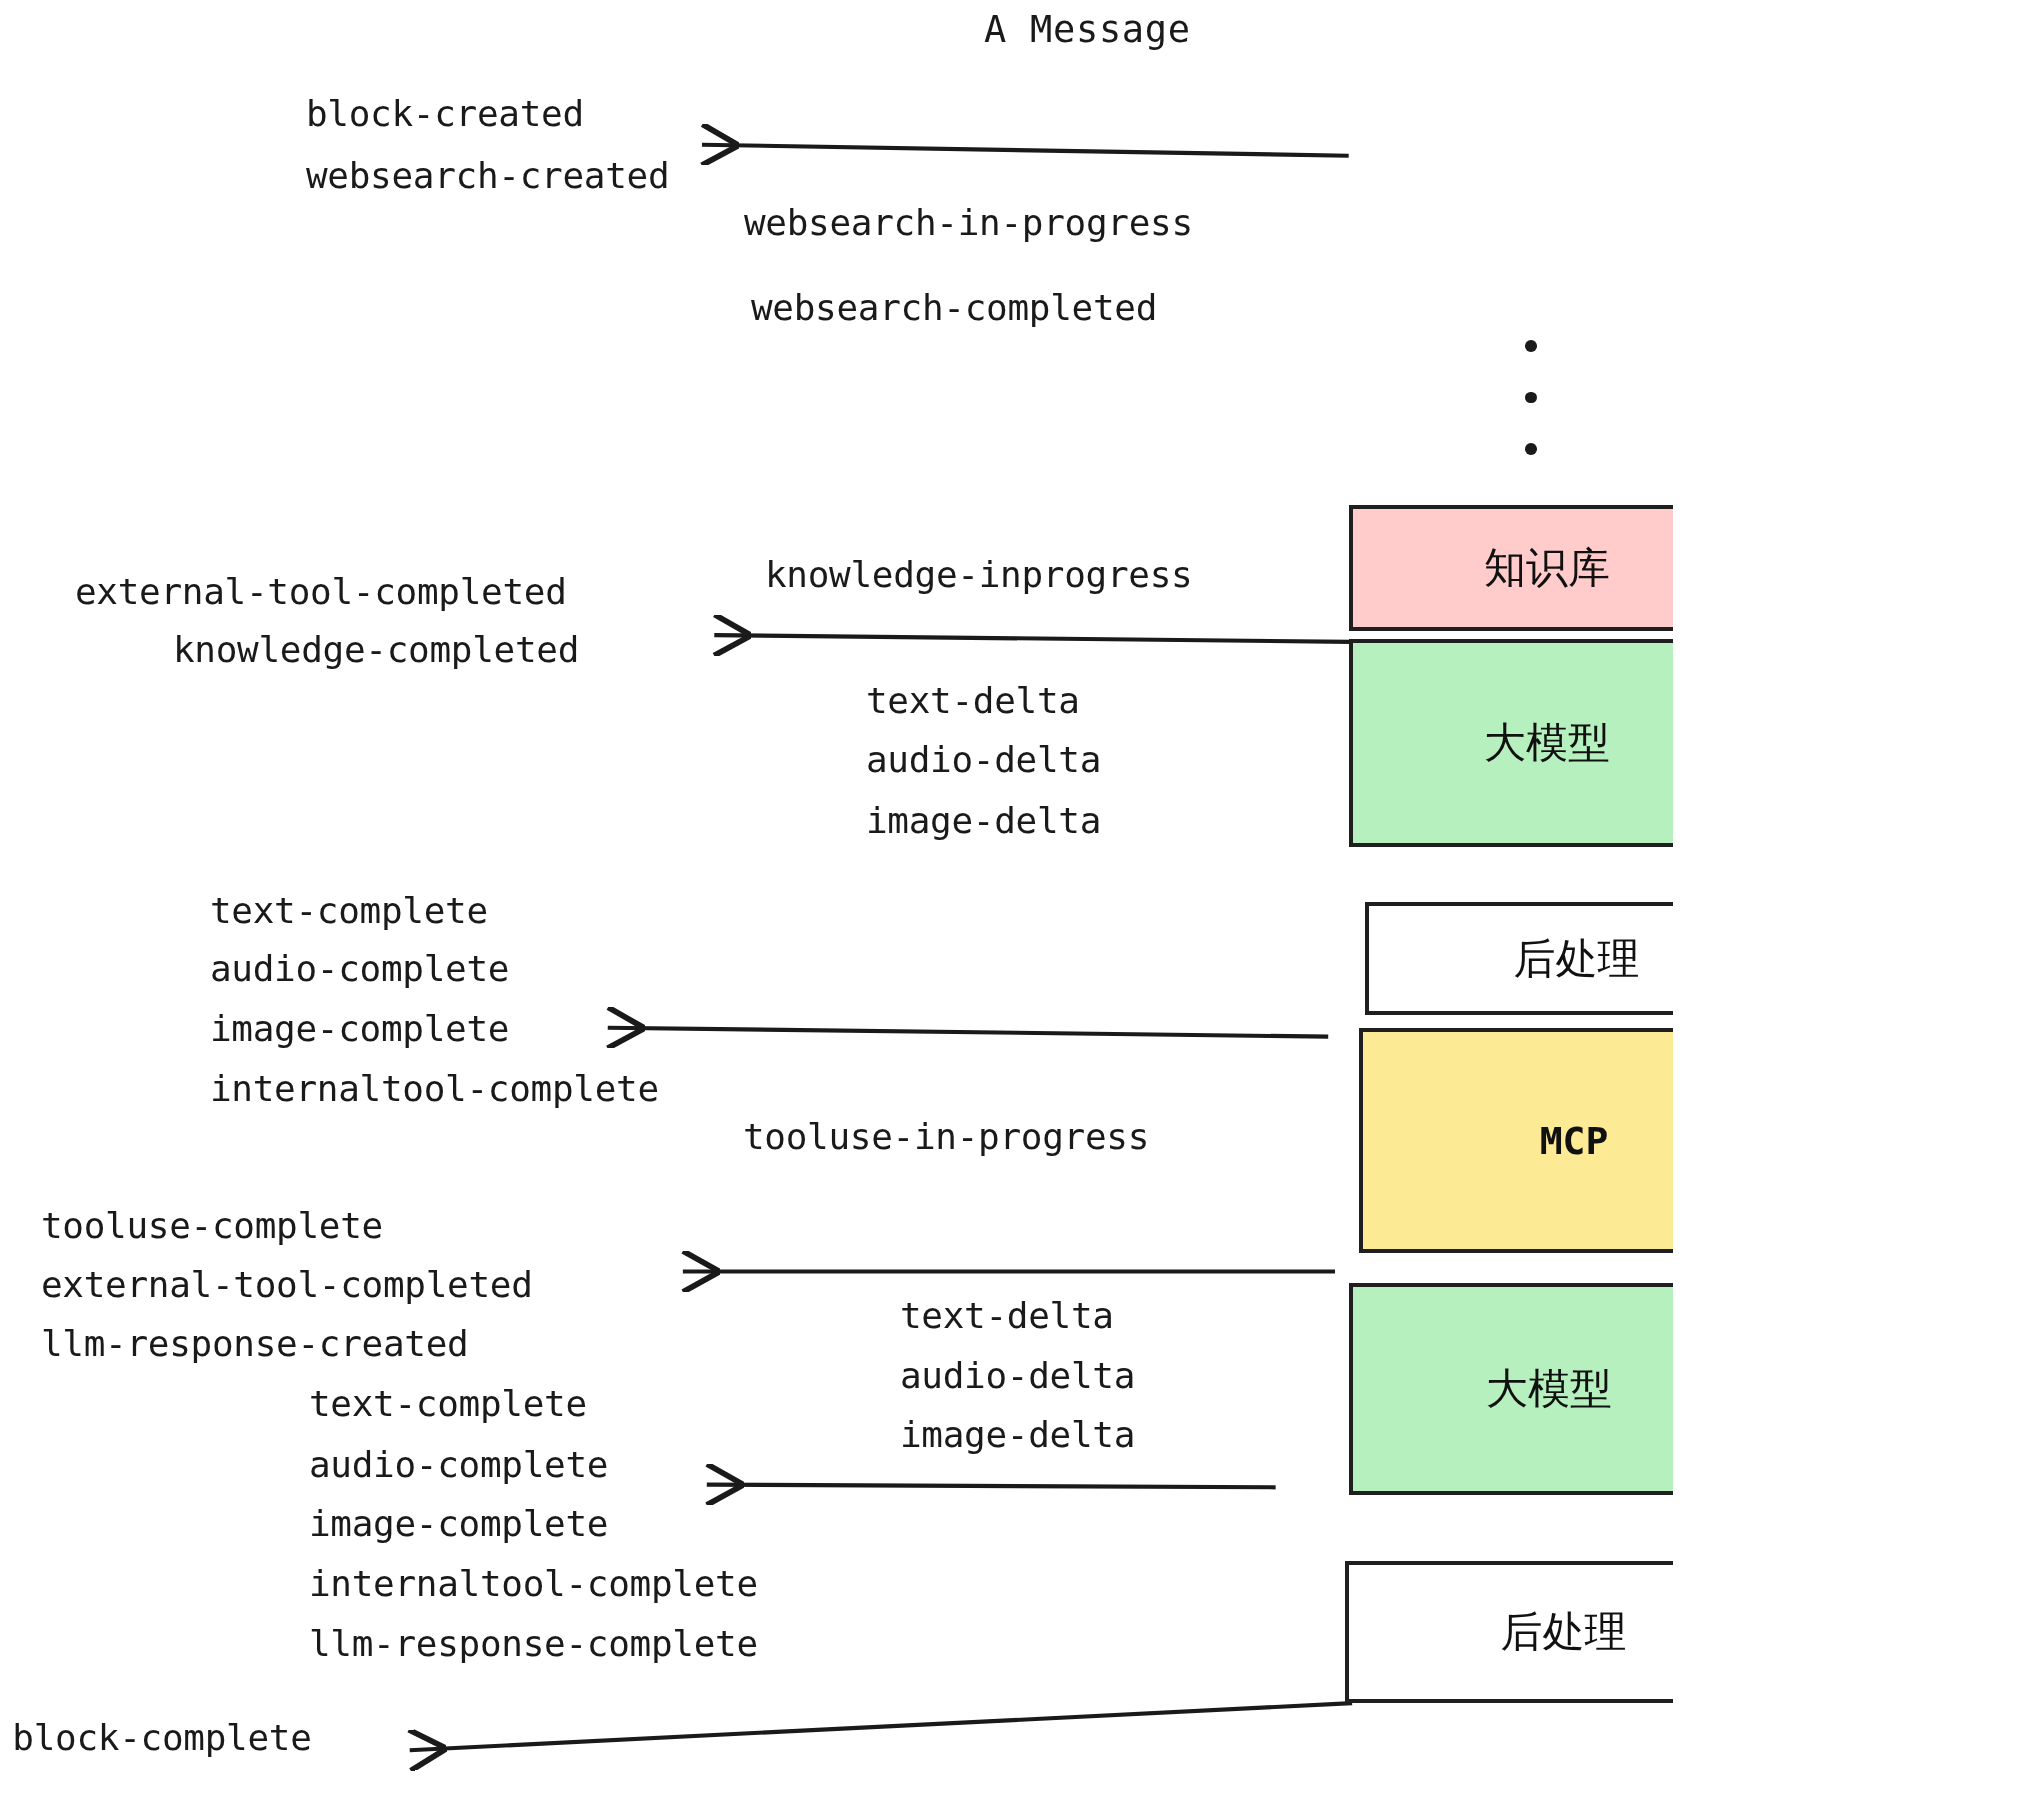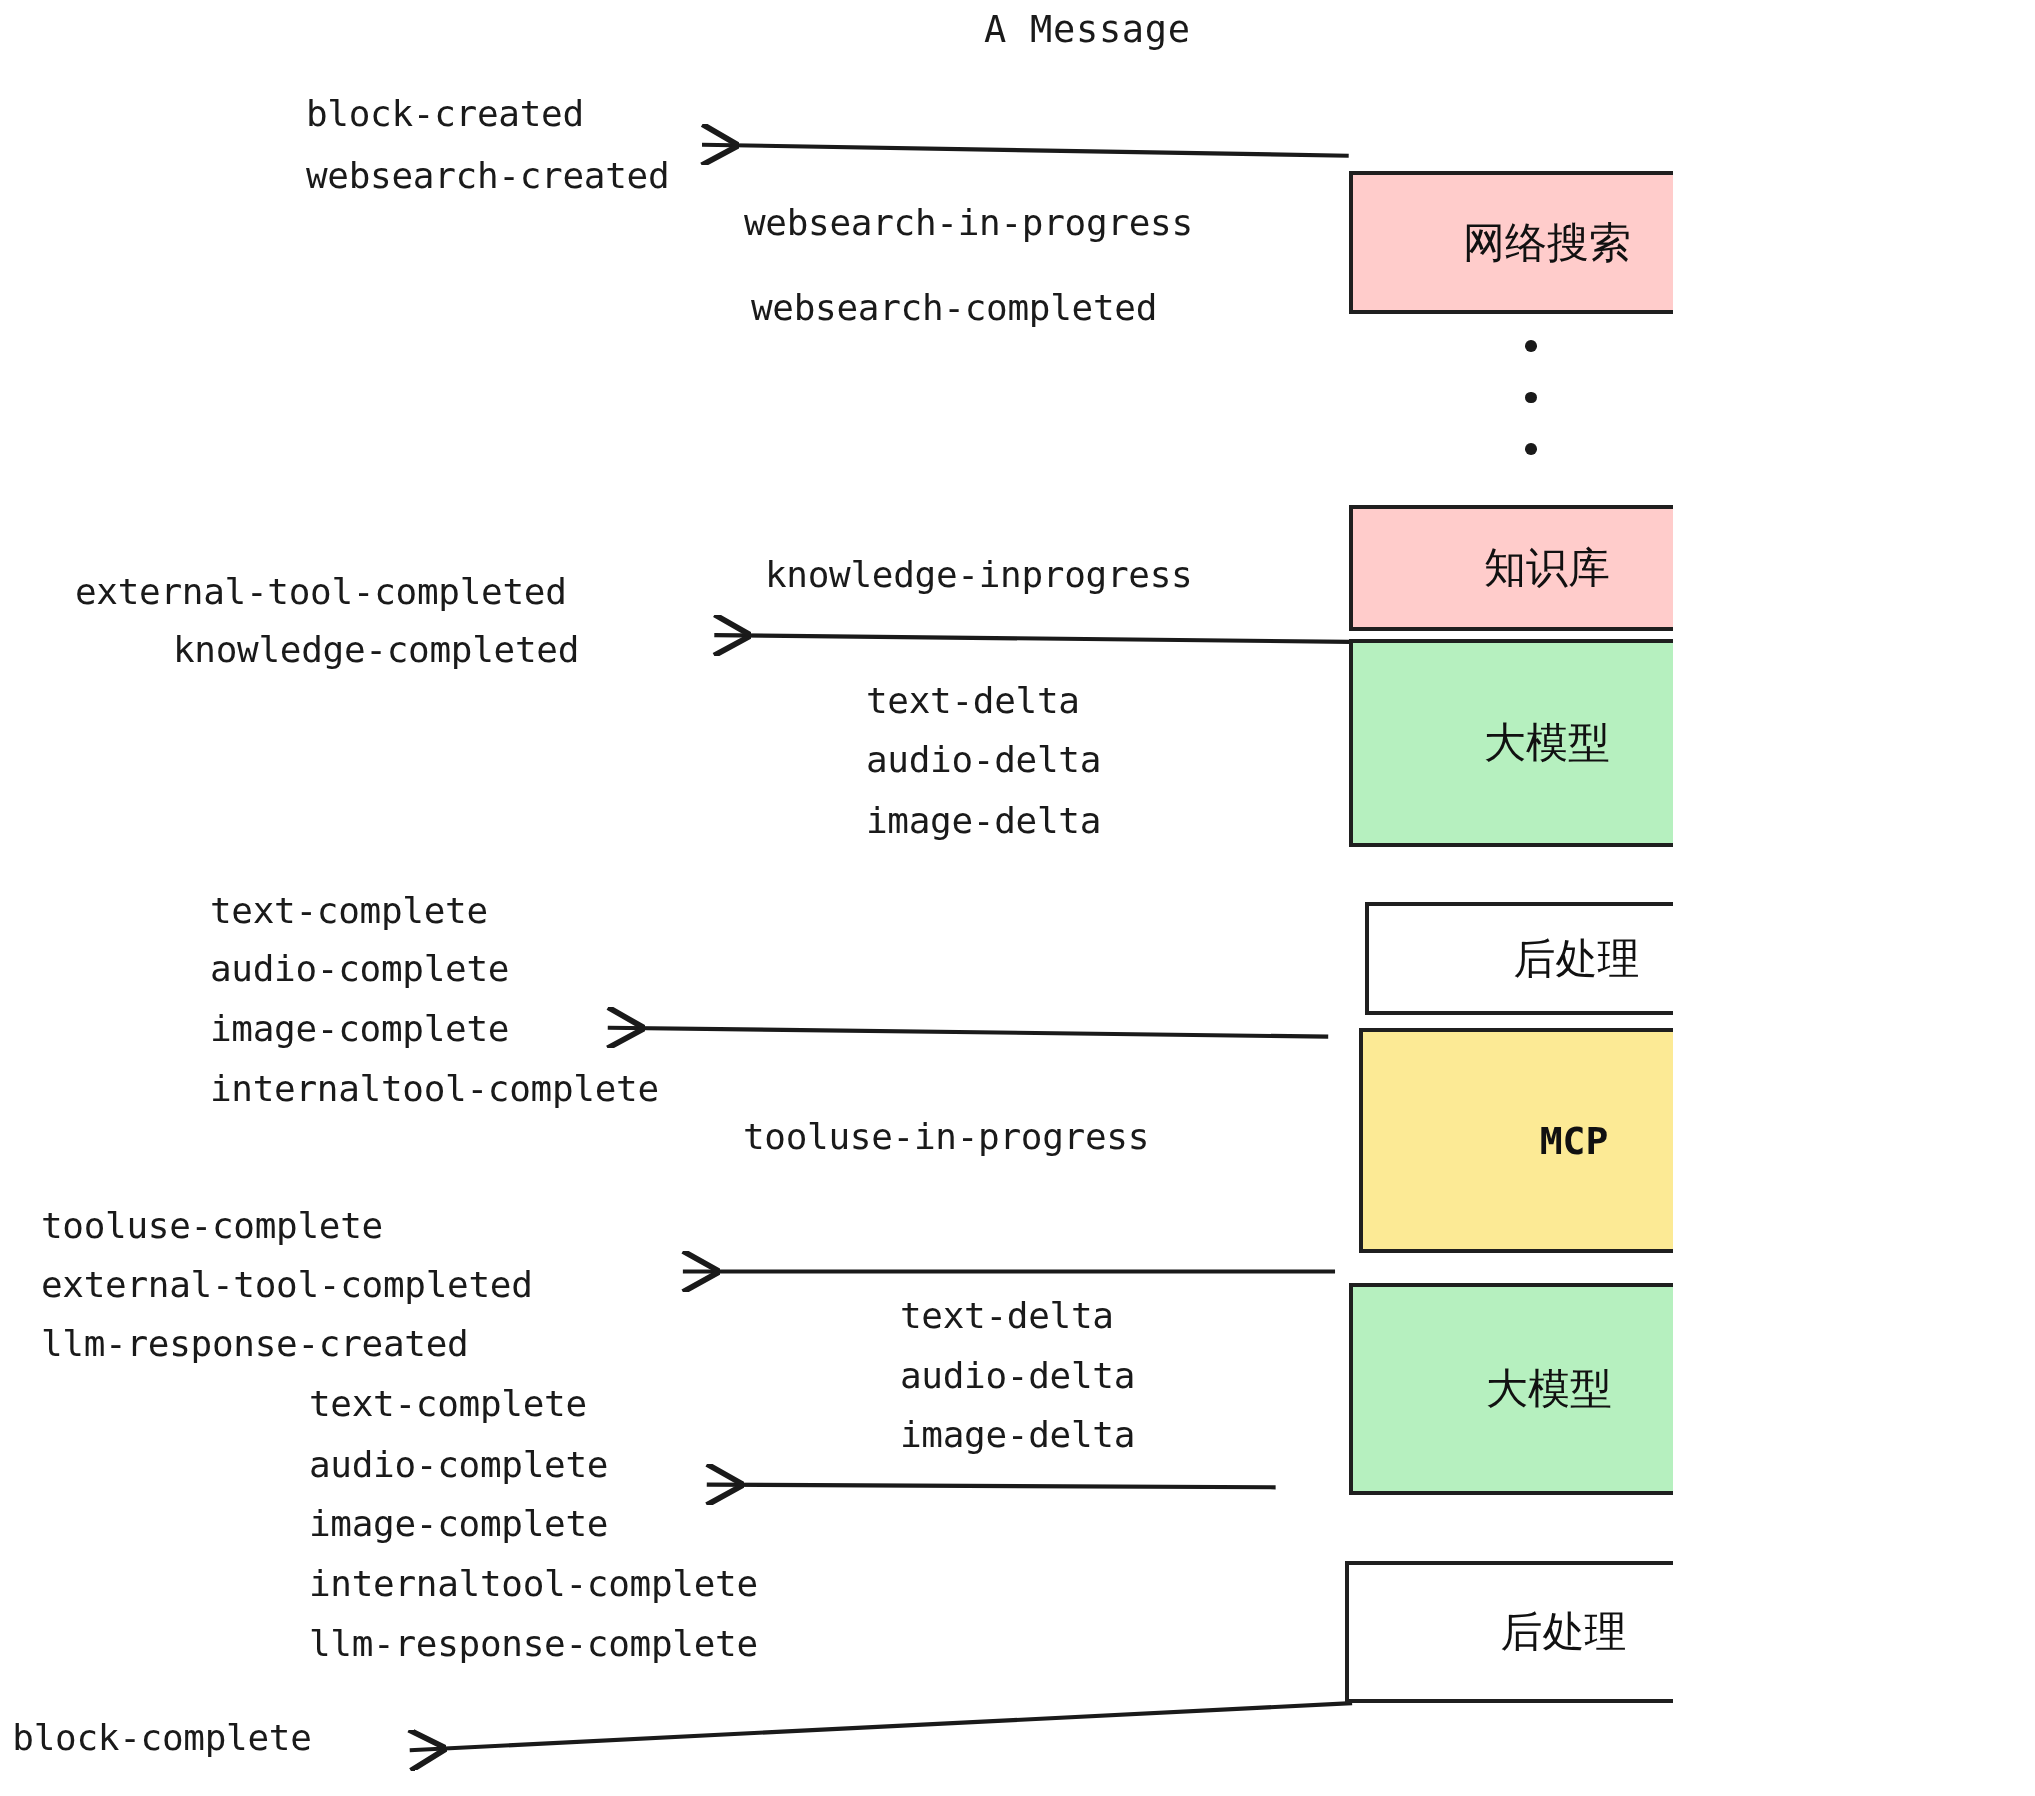--- a/index.html
+++ b/index.html
@@ -165,23 +165,20 @@
   <div class="evt" style="left:309px;  top:1447px;">audio-complete</div>
 
   <div class="evt" style="left:309px;  top:1506px;">image-complete</div>
 
   <div class="evt" style="left:309px;  top:1566px;">internaltool-complete</div>
 
   <div class="evt" style="left:309px;  top:1626px;">llm-response-complete</div>
 
   <div class="evt" style="left:12.3px;   top:1720px;">block-complete</div>
 
-  <div class="box box-pink" style="left:1349px; top:171px; width:396px; height:143px;">
-    <span>网络搜索</span>
-  </div>
 
   <div class="vdots" style="left:1524px; top:340px; width:13.7px; height:115px;">
     <i></i>
       <i></i>
       <i></i>
   </div>
 
   <div class="box box-pink" style="left:1349px; top:505px; width:396px; height:126px;">
     <span>知识库</span>
   </div>

